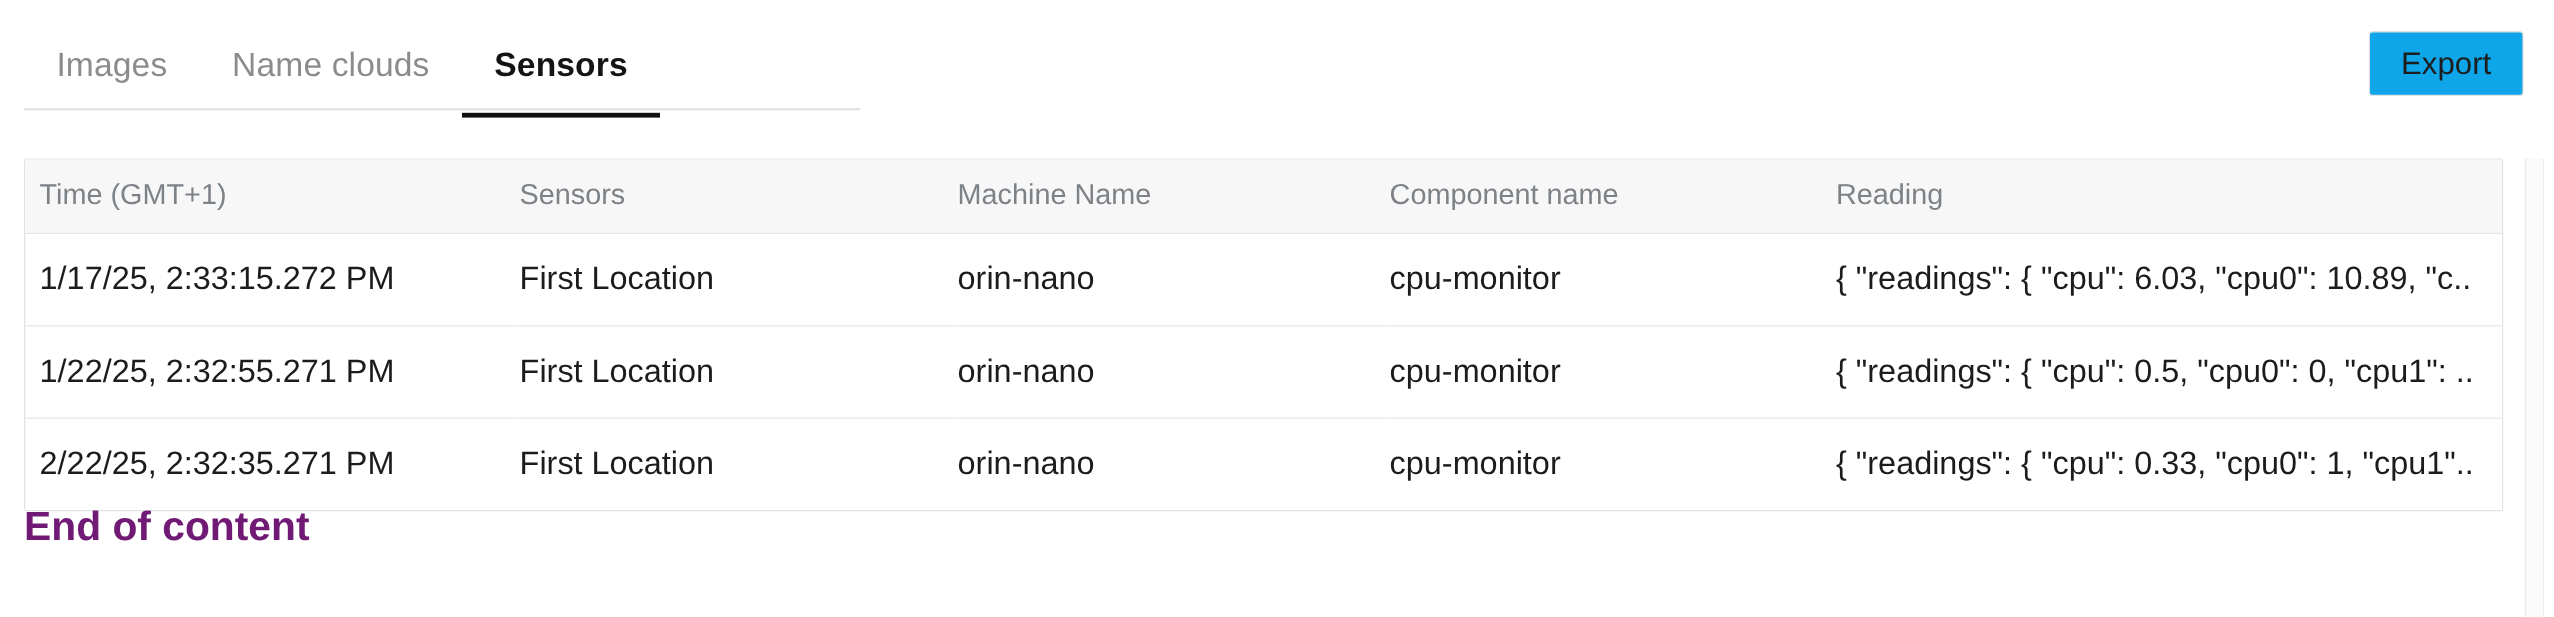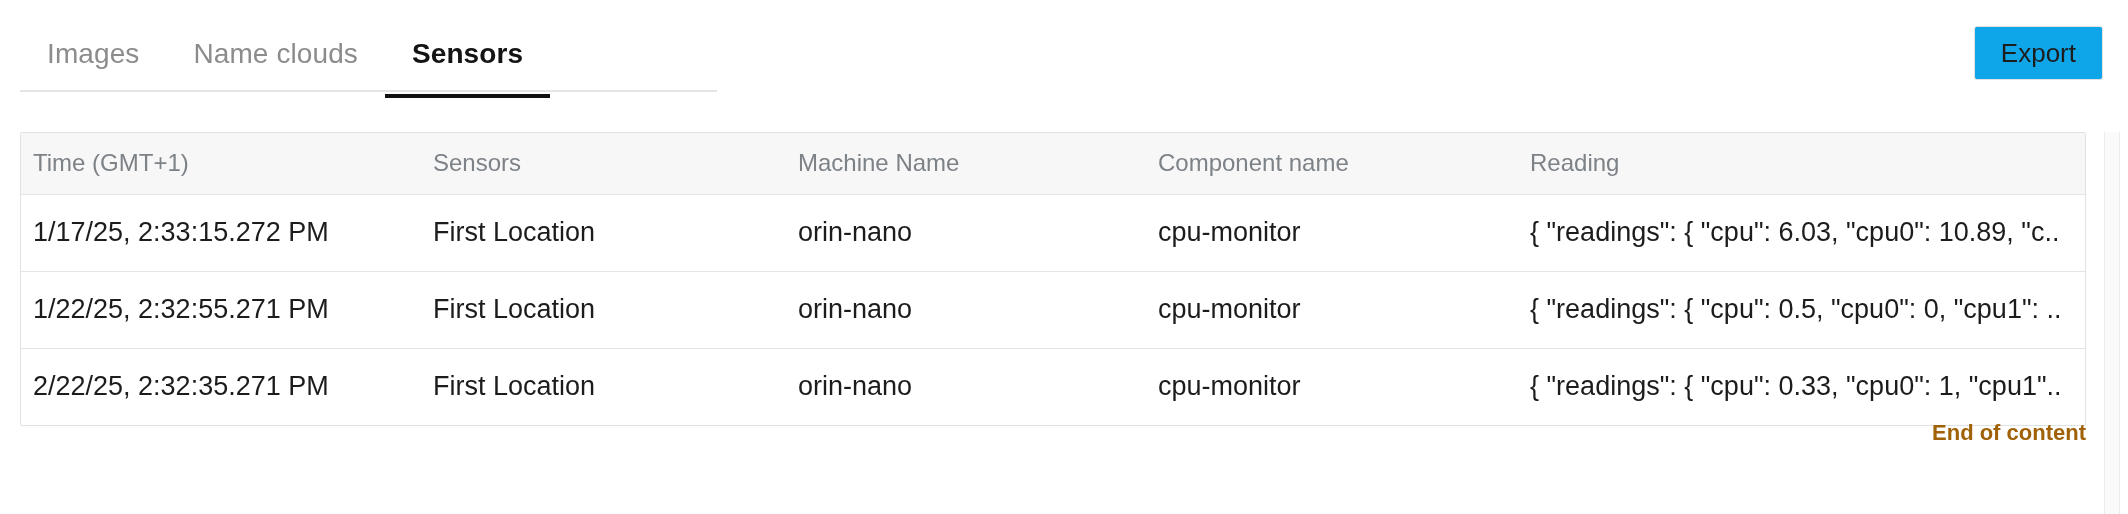--- a/index.html
+++ b/index.html
@@ -133,24 +133,24 @@
   .c-comp   { width: 372px; }
   .c-read   { width: 803px; }
   th.c-time { padding-left: 12px !important; }
 
   
   .end-of-content {
     position: absolute;
     left: 20px;
     top: 420px;
     width: 2066px;
-    text-align: right;
-    font-size: 22px;
+    text-align: left;
+    font-size: 34px;
     font-weight: bold;
-    color: #a16207;
+    color: #701a75;
   }
 
   
   .scrollbar-track {
     position: absolute;
     right: 8px;
     top: 132px;
     width: 14px;
     height: 382px;
     background: #fafafa;

